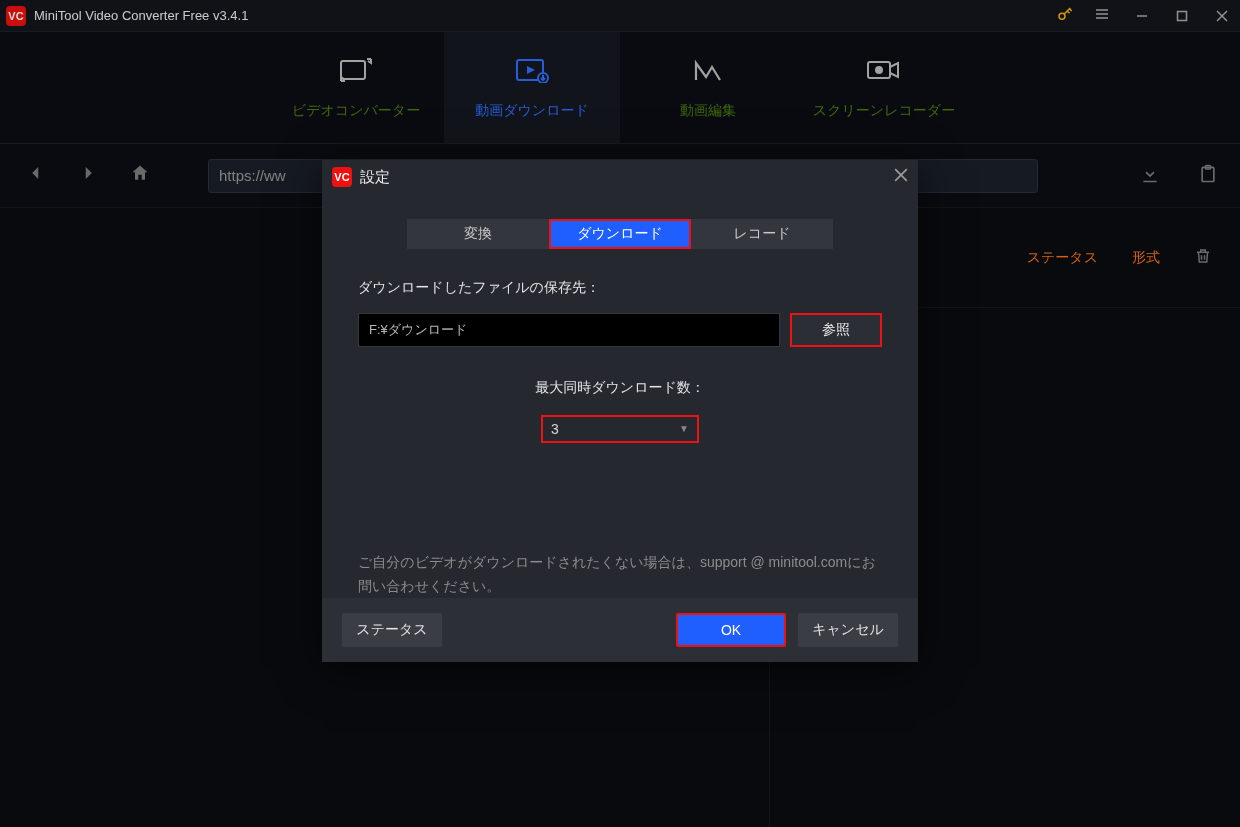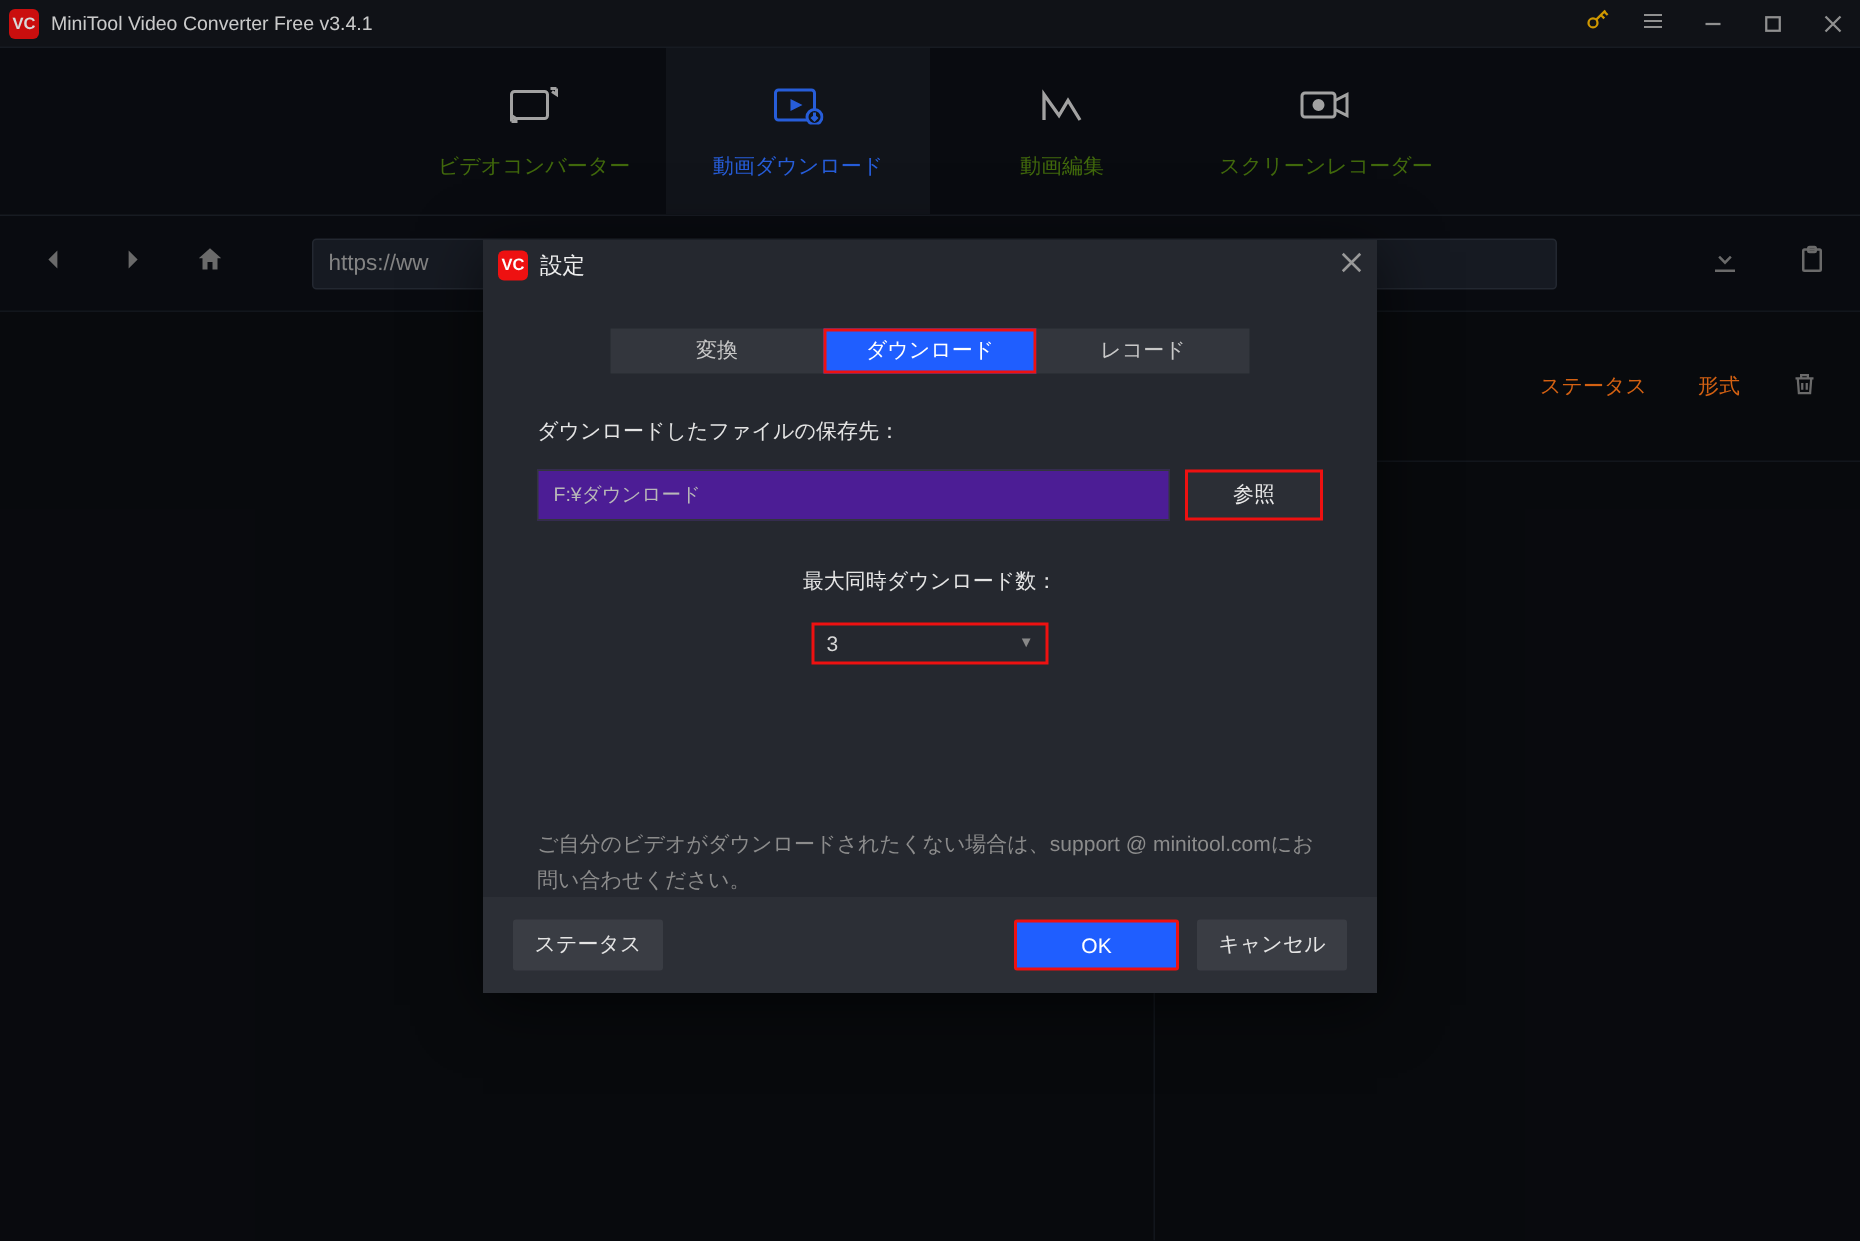--- a/index.html
+++ b/index.html
@@ -39,21 +39,21 @@
 .modal-title { height: 36px; display: flex; align-items: center; padding: 0 10px; }
 .modal-title .close { margin-left: auto; color: #999; font-size: 16px; cursor: pointer; }
 .modal-body { flex: 1; padding: 24px 36px 0 36px; }
 
 .seg { display: flex; justify-content: center; gap: 0; margin-bottom: 30px; }
 .seg-btn { width: 142px; height: 30px; background: #33363d; color: #c8c8c8; font-size: 14px; display: flex; align-items: center; justify-content: center; cursor: pointer; }
 .seg-btn.active { background: #1f5eff; color: #fff; border: 2px solid #e11; }
 
 .field-label { color: #e4e4e4; font-size: 14px; margin-bottom: 16px; }
 .row { display: flex; align-items: center; gap: 10px; margin-bottom: 32px; }
-.path-input { flex: 1; height: 34px; background: #4c1d95; border: 1px solid #33363d; color: #b8b8b8; padding: 0 10px; font-size: 13px; display: flex; align-items: center; }
+.path-input { flex: 1; height: 34px; background: #000000; border: 1px solid #33363d; color: #b8b8b8; padding: 0 10px; font-size: 13px; display: flex; align-items: center; }
 .browse-btn { width: 92px; height: 34px; background: #2b2e35; border: 2px solid #e11; color: #e8e8e8; font-size: 14px; display: flex; align-items: center; justify-content: center; cursor: pointer; }
 
 .row2 { display: flex; align-items: center; gap: 18px; flex-direction: column; }
 .row2-label { color: #e4e4e4; font-size: 14px; }
 .select { width: 158px; height: 28px; background: #25282f; border: 2px solid #e11; color: #d8d8d8; font-size: 14px; display: flex; align-items: center; padding: 0 8px; justify-content: space-between; cursor: pointer; }
 .select .caret { color: #888; font-size: 10px; }
 
 .note { color: #8c8c8c; font-size: 14px; line-height: 1.7; margin-top: 108px; }
 
 .modal-footer { height: 66px; background: #2c2f36; display: flex; align-items: center; padding: 0 20px; gap: 12px; }

